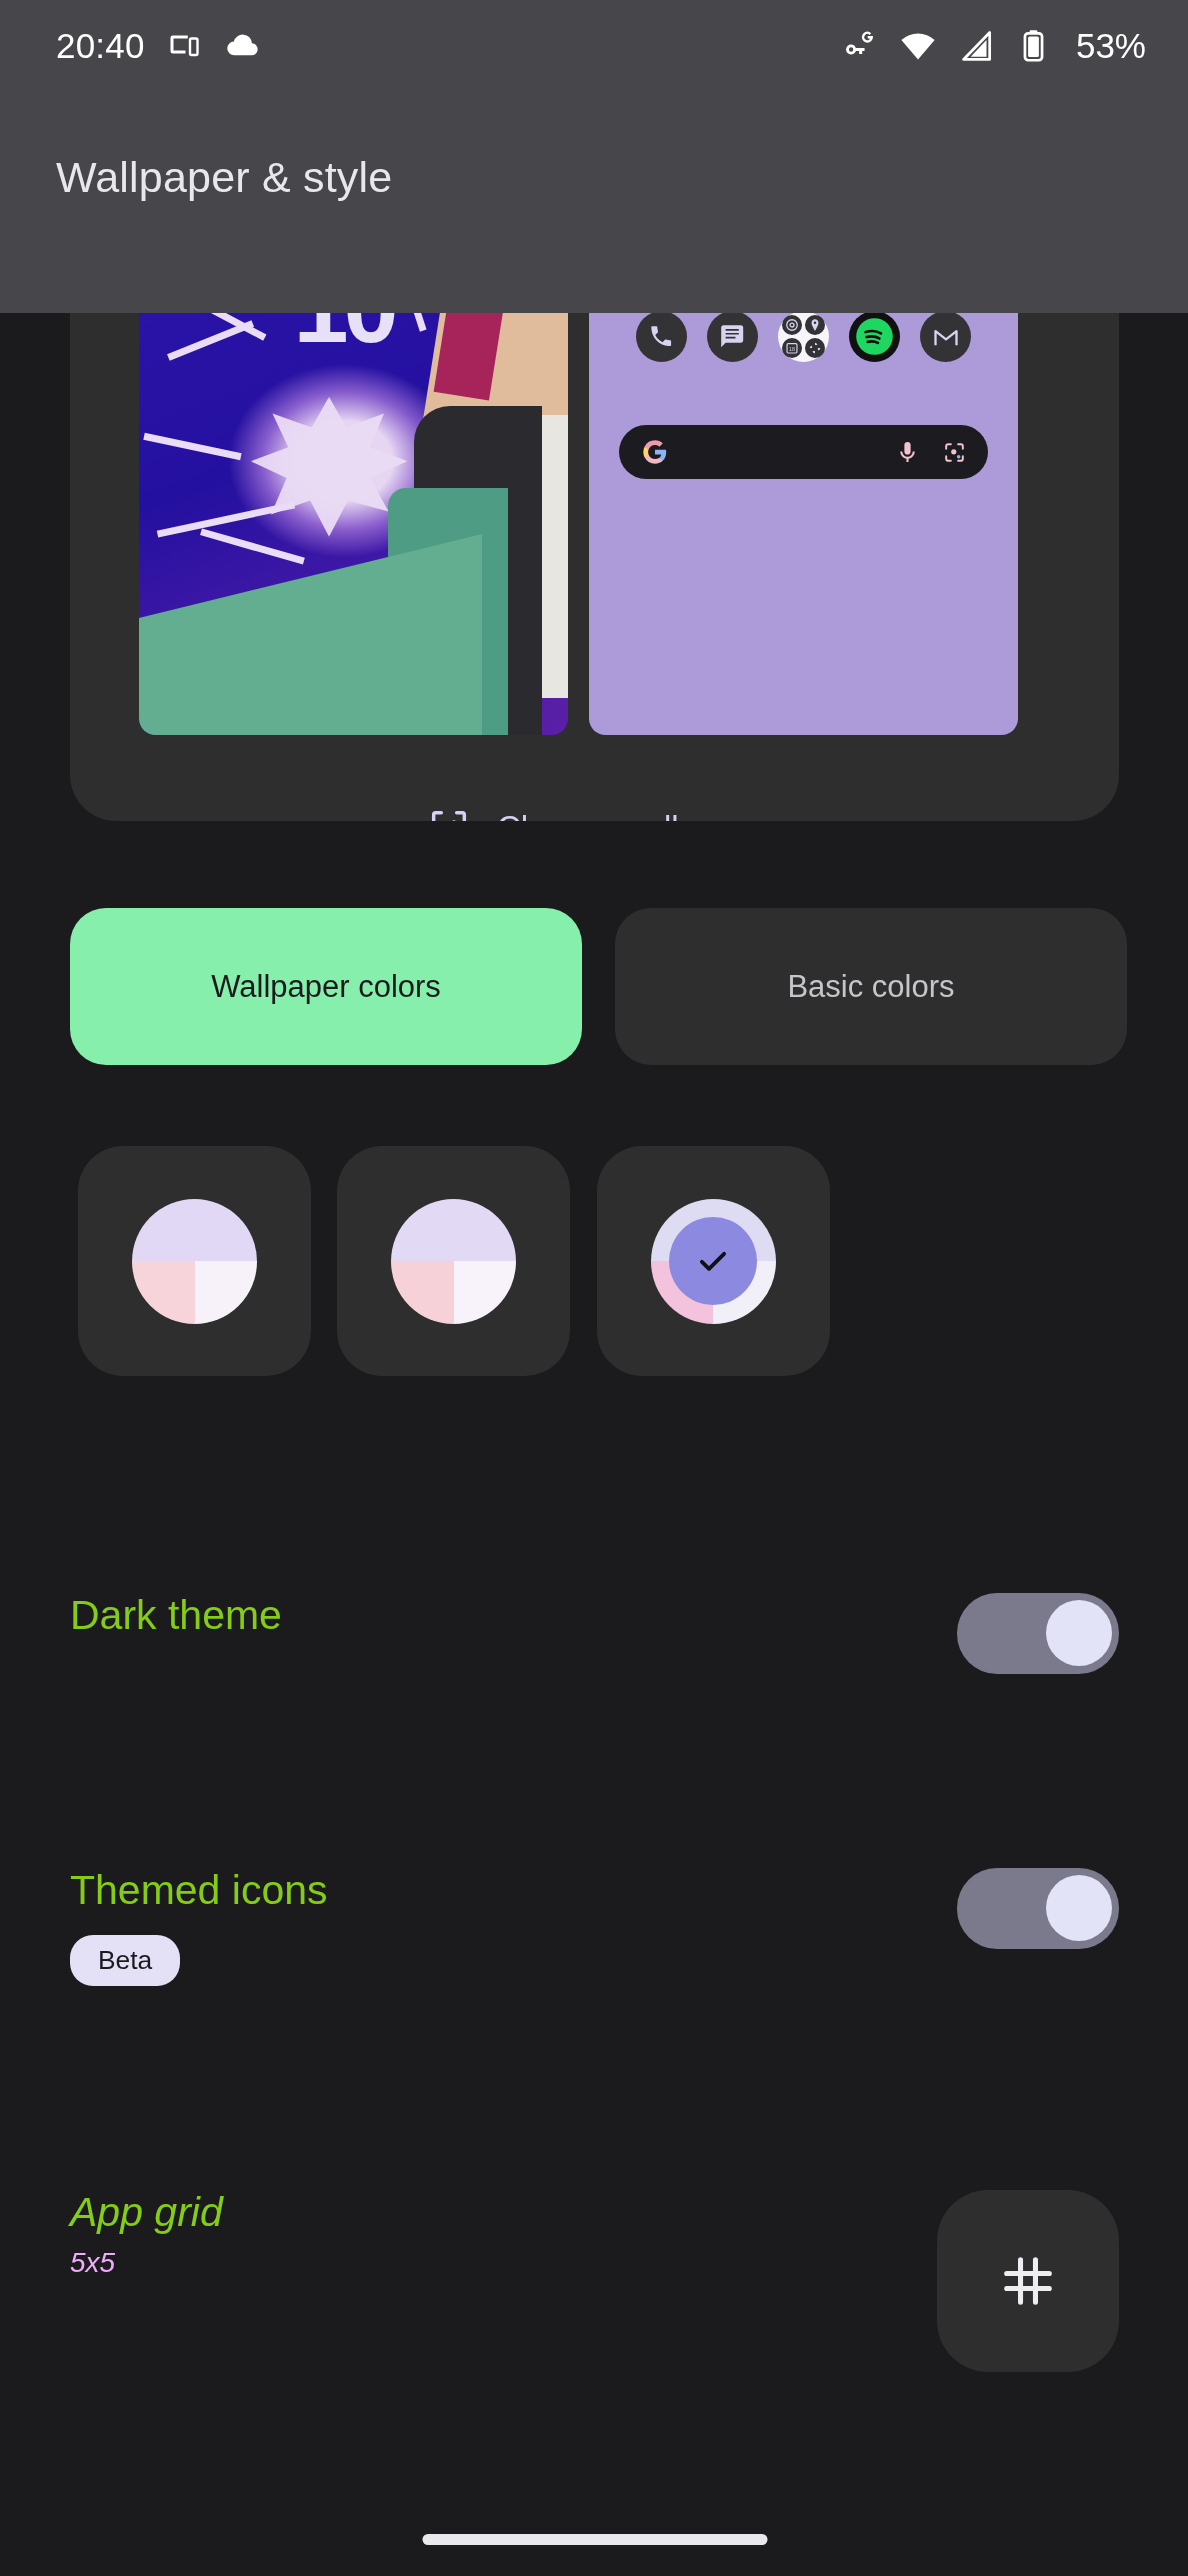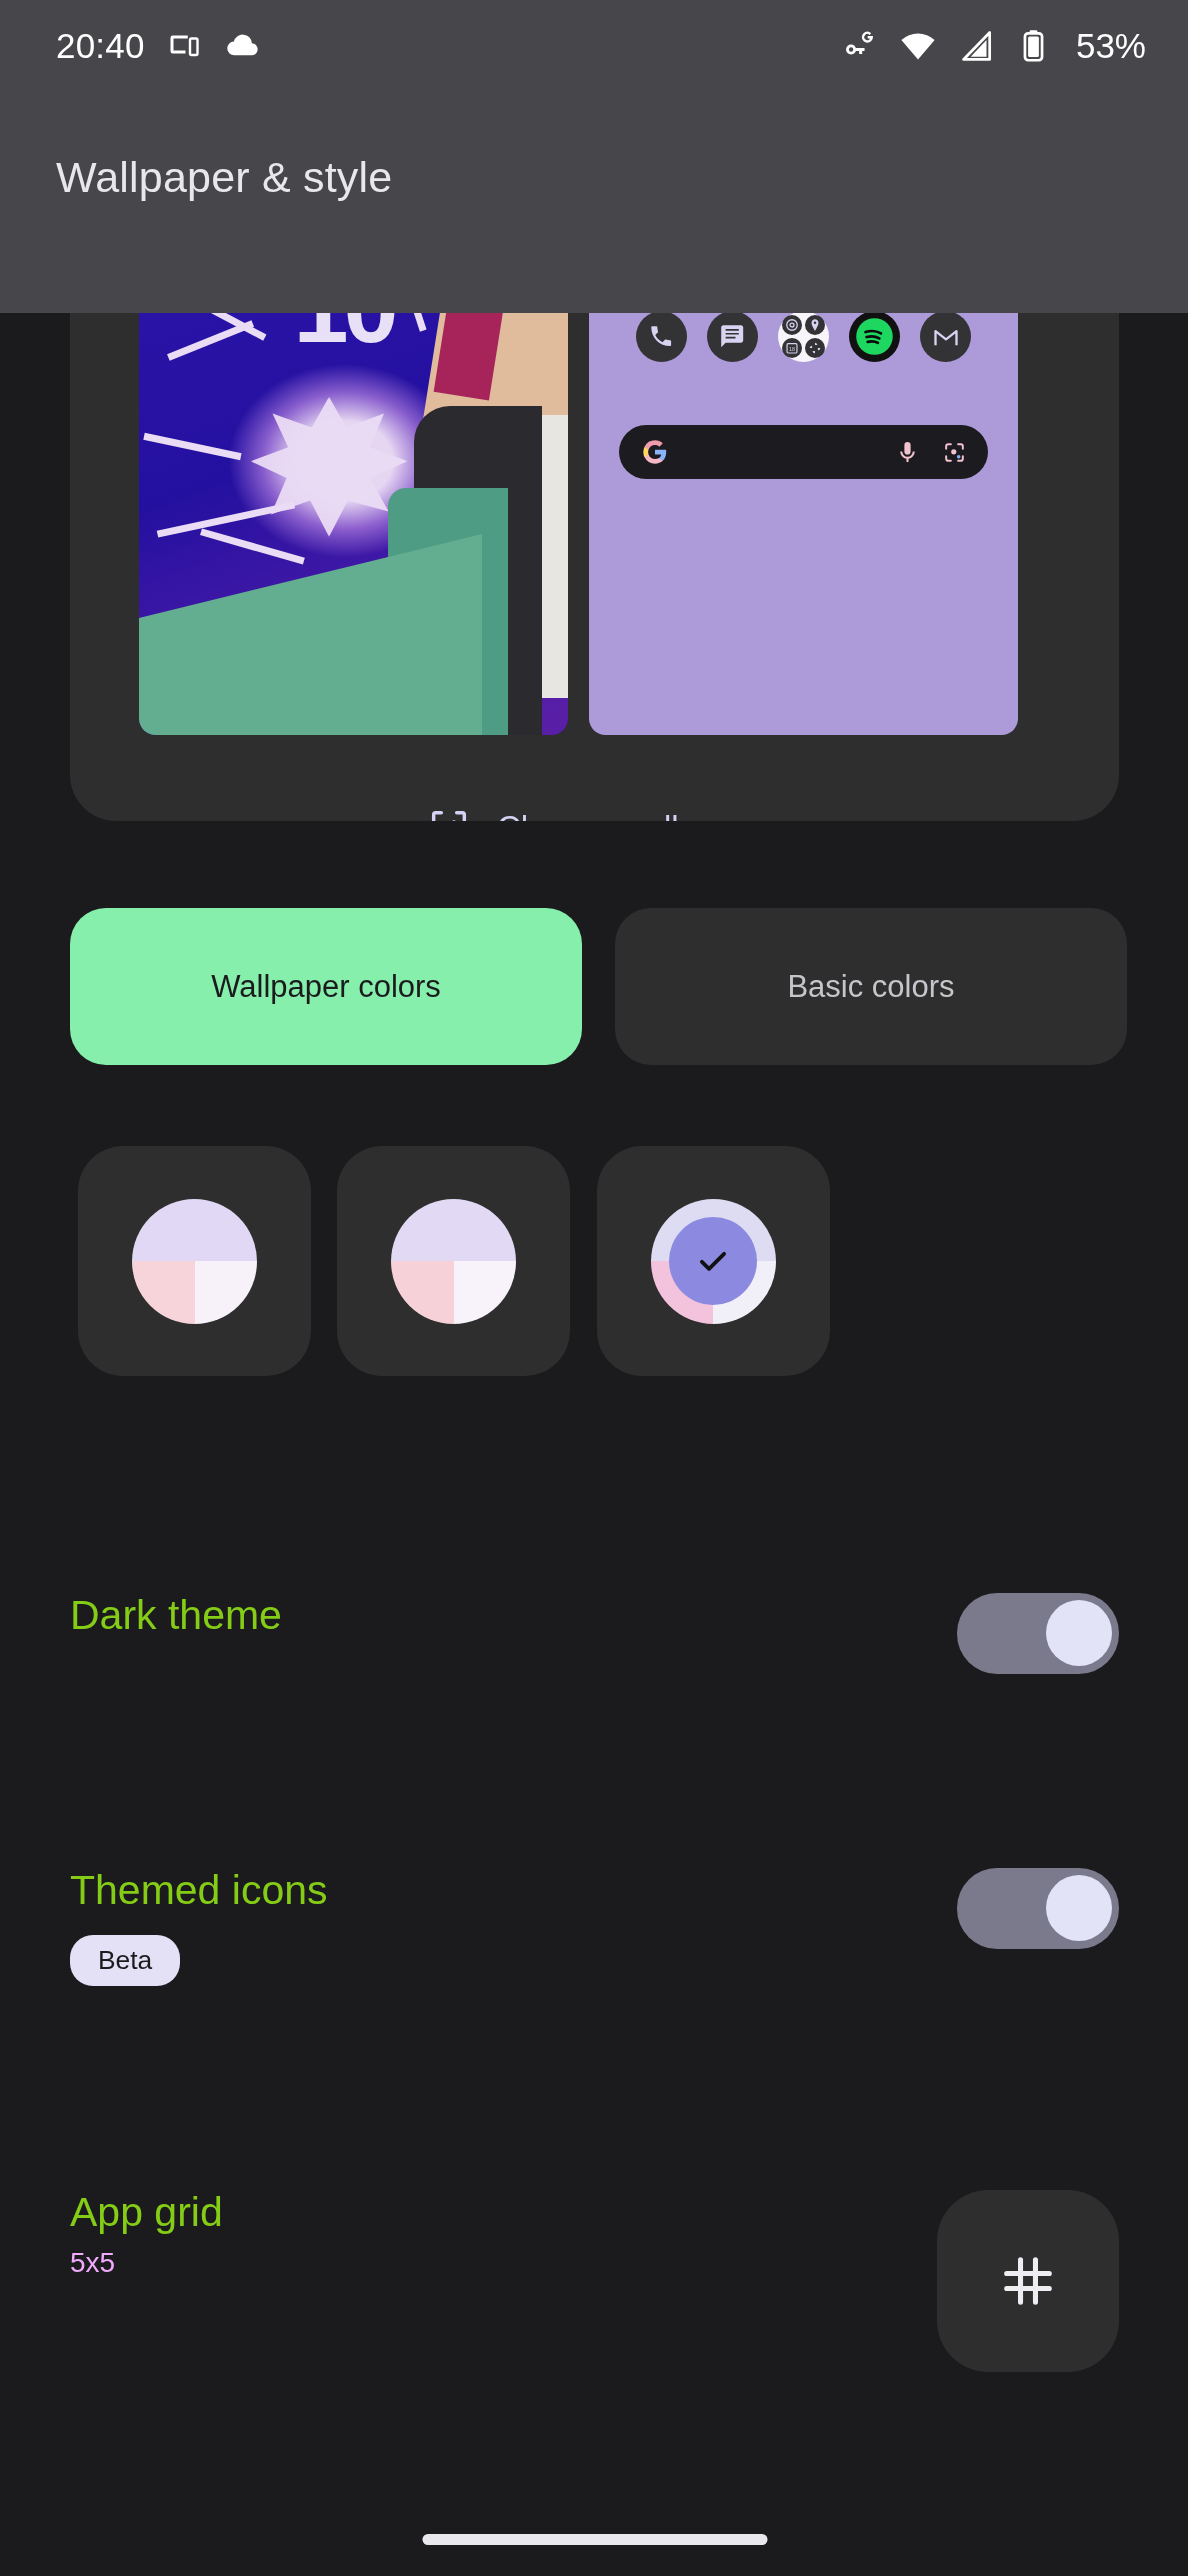--- a/index.html
+++ b/index.html
@@ -355,21 +355,21 @@
   <div class="row" style="top: 1868px;">
     <div class="texts">
       <div class="title">Themed icons</div>
       <div class="badge">Beta</div>
     </div>
     <div class="toggle">
       <div class="thumb"></div>
     </div>
   </div>
 
-  <div class="row" style="top: 2190px; align-items: flex-start;">
+  <div class="row" style="top: 2190px; align-items: flex-start; font-style: italic;">
     <div class="texts">
       <div class="title">App grid</div>
       <div class="subtitle">5x5</div>
     </div>
     <div class="grid-button">
       <svg width="64" height="64" viewBox="0 0 24 24" fill="none" stroke="#EDEDF2" stroke-width="1.9" stroke-linecap="round">
         <path d="M9.2 4v16M14.8 4v16M4 9.2h16M4 14.8h16"></path>
       </svg>
     </div>
   </div>

